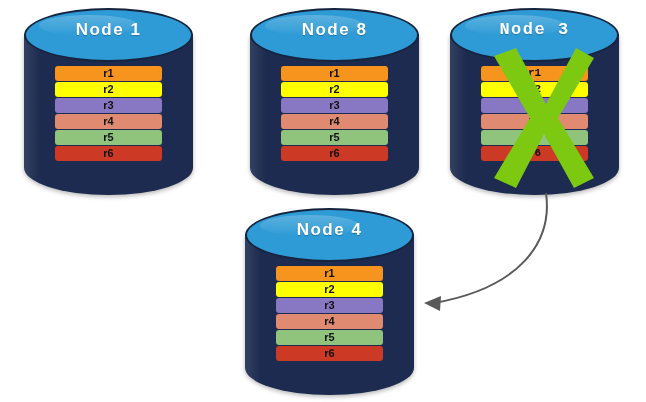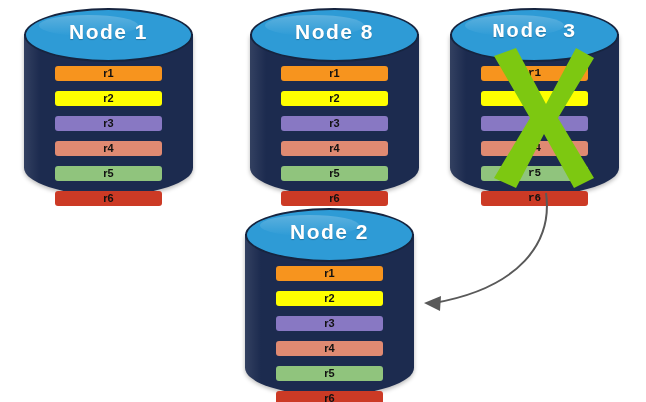--- a/index.html
+++ b/index.html
@@ -70,42 +70,42 @@
     background: linear-gradient(to bottom, rgba(255,255,255,0.22), rgba(255,255,255,0));
     pointer-events: none;
   }
   .node-title {
     position: absolute;
     left: 0;
     right: 0;
     top: 12px;
     text-align: center;
     color: #ffffff;
-    font-size: 21px;
+    font-size: 17px;
     font-weight: bold;
     letter-spacing: 1.5px;
     z-index: 4;
     text-shadow: 0 1px 1px rgba(0,0,0,0.25);
   }
 
   
   .rows {
     position: absolute;
     left: 0;
     right: 0;
     top: 58px;
     z-index: 3;
     display: flex;
     flex-direction: column;
     align-items: center;
   }
   .row {
     width: 63%;
     height: 15px;
-    margin-bottom: 10px;
+    margin-bottom: 1px;
     border-radius: 3px;
     color: #111111;
     font-size: 11px;
     font-weight: bold;
     line-height: 15px;
     text-align: center;
     box-sizing: border-box;
   }
 
   
@@ -193,21 +193,21 @@
 
   <div class="node" style="left:245px; top:208px; width:169px; height:187px;">
     <div class="cyl">
       <div class="cyl-body">
         <div class="cyl-body-shade"></div>
       </div>
       <div class="cyl-top">
         <div class="cyl-top-gloss"></div>
       </div>
     </div>
-    <div class="node-title">Node  2</div>
+    <div class="node-title">Node  4</div>
     <div class="rows">
       <div class="row" style="background:#f7941e;">r1</div>
       <div class="row" style="background:#ffff00;">r2</div>
       <div class="row" style="background:#8878c3;">r3</div>
       <div class="row" style="background:#e08a72;">r4</div>
       <div class="row" style="background:#90c47d;">r5</div>
       <div class="row" style="background:#cc3a25;">r6</div>
     </div>
   </div>
 

